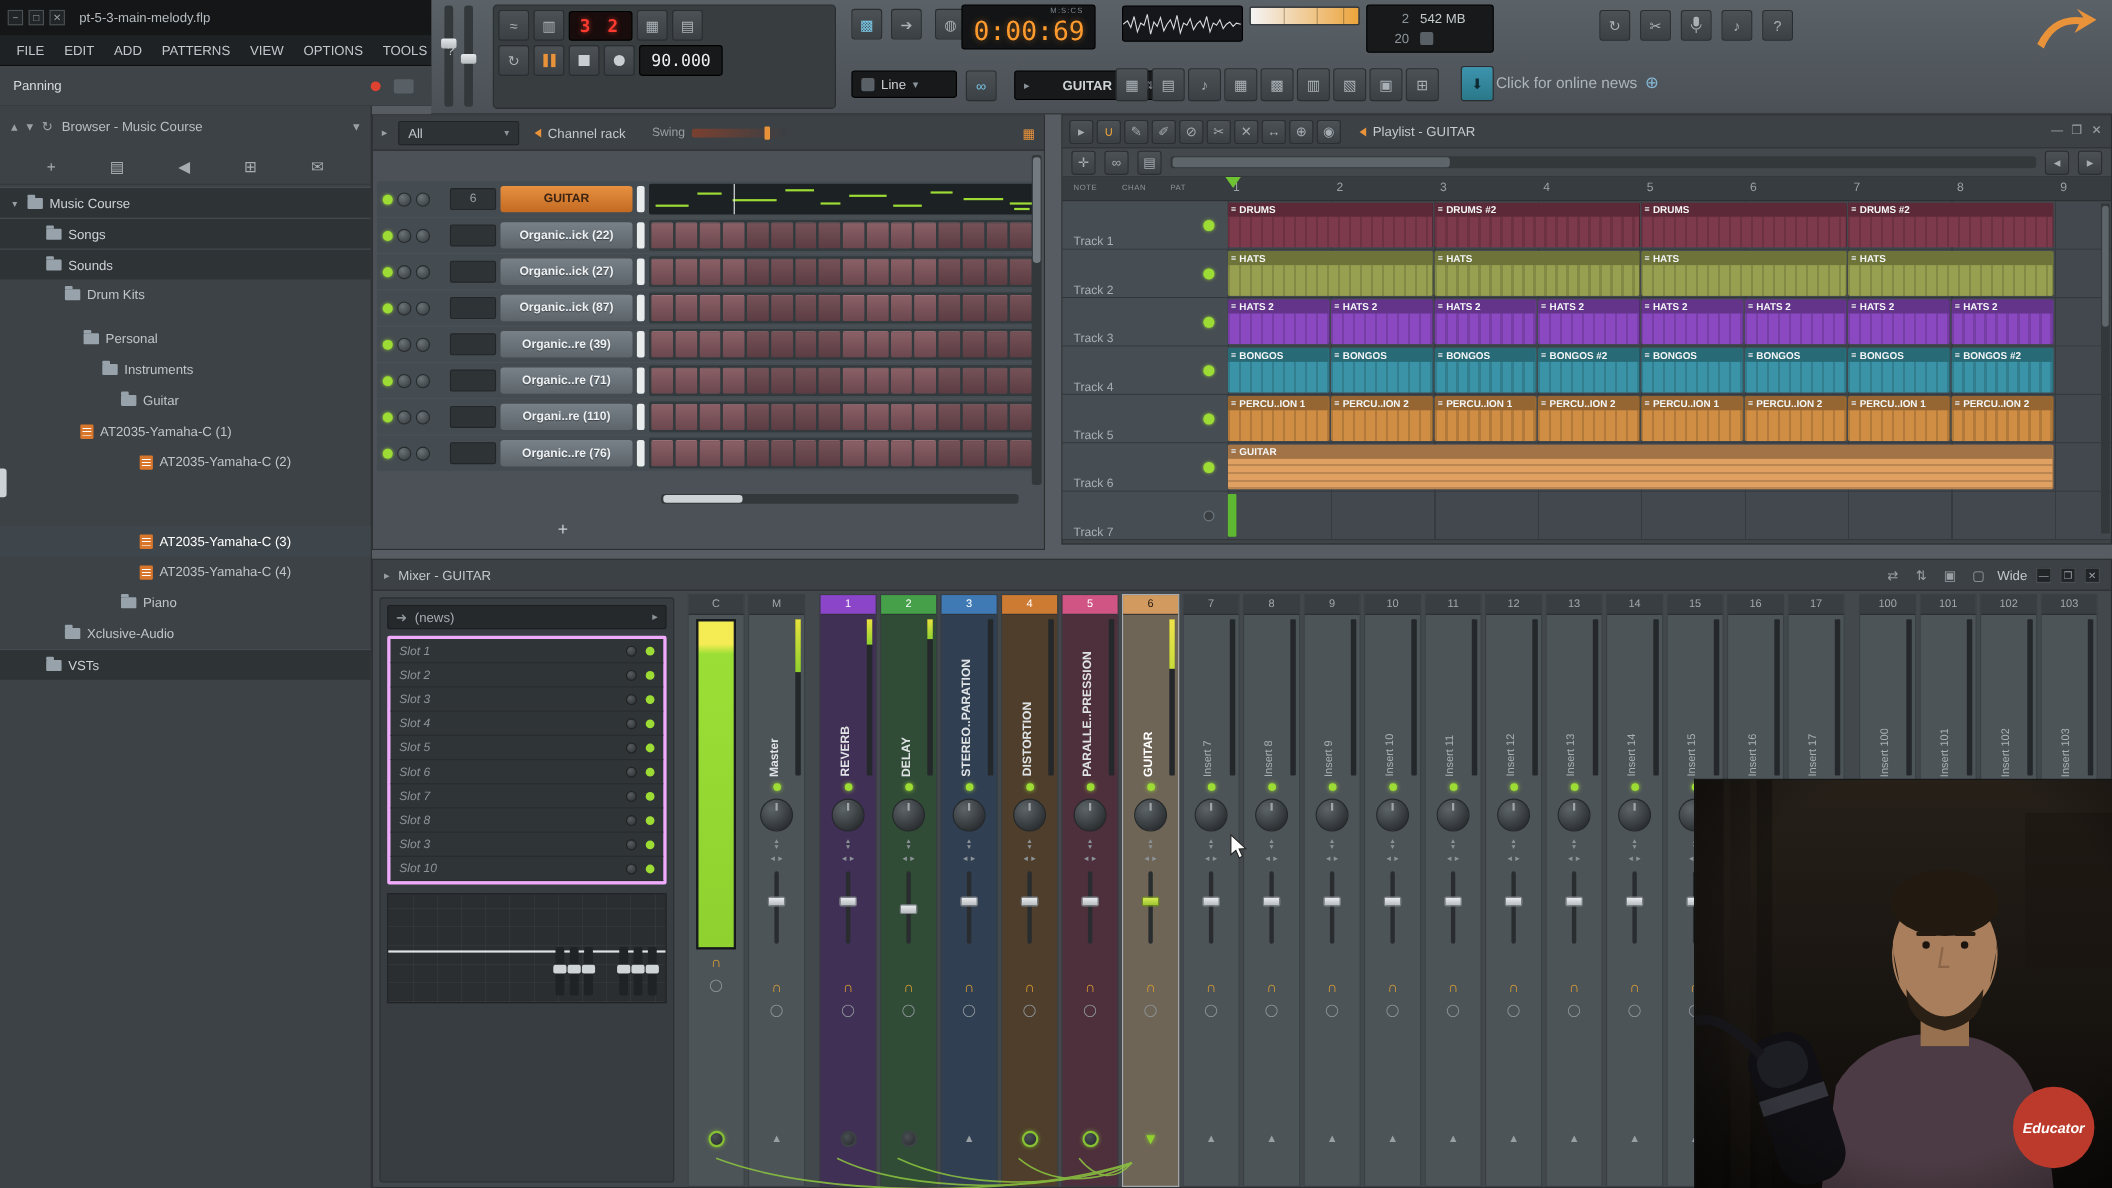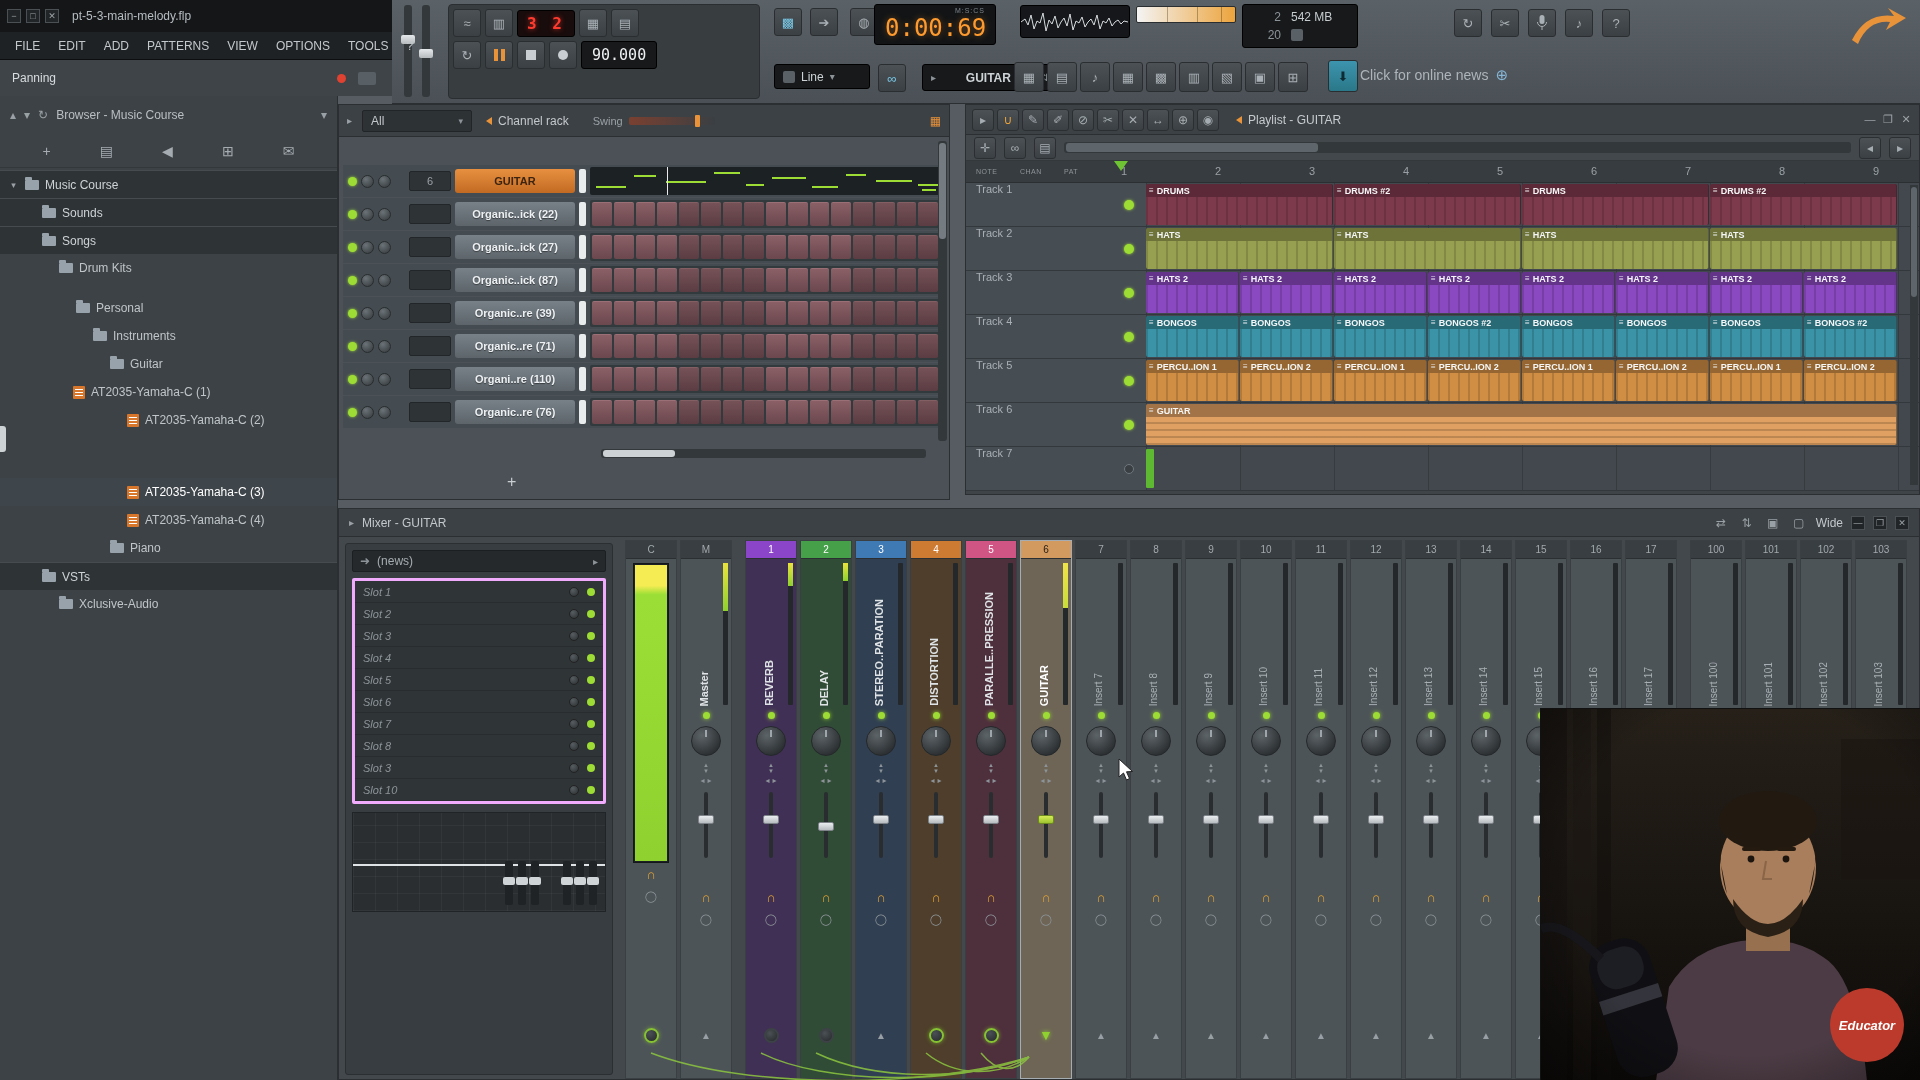--- a/index.html
+++ b/index.html
@@ -95,21 +95,21 @@
 .pl-win{margin-left:auto;display:flex;gap:4px}
 .pl-win .winbtn{background:transparent;border:none;font-size:11px}
 .pl-row2{height:26px;background:#43484d;display:flex;align-items:center;gap:8px;padding:0 8px;border-bottom:1px solid #33383b}
 .pl-row2 .sct{flex:1;height:11px;background:#33383b;border-radius:3px;position:relative}
 .pl-row2 .sct i{position:absolute;left:2px;top:1px;width:32%;height:9px;background:#5e666b;border-radius:3px}
 .pl-ruler{height:22px;background:#373c40;position:relative;border-bottom:1px solid #2c2f31}
 .pl-ruler .num{position:absolute;top:4px;font-size:11px;color:#9aa1a6}
 .pl-ruler .mini{position:absolute;top:7px;font-size:7px;color:#8d9499;letter-spacing:.5px}
 .pl-marker{position:absolute;left:150px;top:0;width:0;height:0;border-left:7px solid transparent;border-right:7px solid transparent;border-top:10px solid #6ec432;margin-left:-2px}
 .pl-track{height:44px;display:flex;border-bottom:1px solid #33383c}
-.pl-thead{width:180px;background:#474e53;display:flex;align-items:flex-start;padding:0 10px;font-size:11px;color:#a9b0b5;position:relative;flex:none}
+.pl-thead{width:150px;background:#474e53;display:flex;align-items:flex-end;padding:0 10px;font-size:11px;color:#a9b0b5;position:relative;flex:none}
 .tled{position:absolute;right:12px;top:17px;width:10px;height:10px;border-radius:50%;background:#9ddc34;box-shadow:0 0 3px #9ddc34}
 .tled.off{background:#3a3f43;border:1px solid #70787d;box-shadow:none}
 .pl-lane{flex:1;position:relative;background:#42484d;background-image:repeating-linear-gradient(90deg,rgba(0,0,0,.18) 0 1px,transparent 1px 94px);overflow:hidden}
 .clip{position:absolute;top:1px;height:41px;border-radius:2px;overflow:hidden;border-right:1px solid rgba(0,0,0,.4)}
 .clip .ch{height:13px;background:rgba(0,0,0,.28);display:flex;align-items:center;gap:3px;padding:0 3px;font-size:9px;font-weight:bold;color:#f4f6f7;white-space:nowrap;overflow:hidden}
 .clip .chic{font-size:8px;color:#e4e7e9}
 .clip .cb{position:absolute;left:0;right:0;top:13px;bottom:0;background-image:repeating-linear-gradient(90deg,rgba(0,0,0,.14) 0 2px,transparent 2px 10px)}
 .clip .cb.h{background-image:repeating-linear-gradient(0deg,rgba(0,0,0,.16) 0 2px,transparent 2px 7px)}
 .lane-cursor{position:absolute;left:0;top:2px;width:8px;height:39px;background:#5fb832;border-radius:1px}
 .pl-vscroll{position:absolute;right:1px;top:80px;width:8px;height:300px;background:#33383b}
@@ -329,26 +329,26 @@
     </div>
   <div class="br-tree" id="br-tree">
       <div class="br-row section" style="padding-left: 8px;">
         <span class="br-arrow">▾</span>
         <span class="ic-folder"></span>
         <span>Music Course</span>
       </div>
       <div class="br-row section" style="padding-left: 25px;">
         <span class="br-arrow"></span>
         <span class="ic-folder"></span>
-        <span>Sounds</span>
+        <span>Songs</span>
       </div>
       <div class="br-row section" style="padding-left: 25px;">
         <span class="br-arrow"></span>
         <span class="ic-folder"></span>
-        <span>Songs</span>
+        <span>Sounds</span>
       </div>
       <div class="br-row" style="padding-left: 42px;">
         <span class="br-arrow"></span>
         <span class="ic-folder"></span>
         <span>Drum Kits</span>
       </div>
       <div class="br-row" style="padding-left: 59px; margin-top: 12px;">
         <span class="br-arrow"></span>
         <span class="ic-folder"></span>
         <span>Personal</span>
@@ -381,29 +381,29 @@
       <div class="br-row" style="padding-left: 110px;">
         <span class="br-arrow"></span>
         <span class="ic-file"></span>
         <span>AT2035-Yamaha-C (4)</span>
       </div>
       <div class="br-row" style="padding-left: 93px;">
         <span class="br-arrow"></span>
         <span class="ic-folder"></span>
         <span>Piano</span>
       </div>
+      <div class="br-row" style="padding-left: 42px;">
+        <span class="br-arrow"></span>
+        <span class="ic-folder"></span>
+        <span>Xclusive-Audio</span>
+      </div>
       <div class="br-row section" style="padding-left: 25px;">
         <span class="br-arrow"></span>
         <span class="ic-folder"></span>
         <span>VSTs</span>
-      </div>
-      <div class="br-row" style="padding-left: 42px;">
-        <span class="br-arrow"></span>
-        <span class="ic-folder"></span>
-        <span>Xclusive-Audio</span>
       </div>
     </div>
   <div class="br-tab"></div>
 </div>
 
 <div id="rack">
   <div class="rk-head">
     <span style="color:#9aa1a6;font-size:10px">▸</span>
     <div class="rk-filter">
       <span>All</span>

